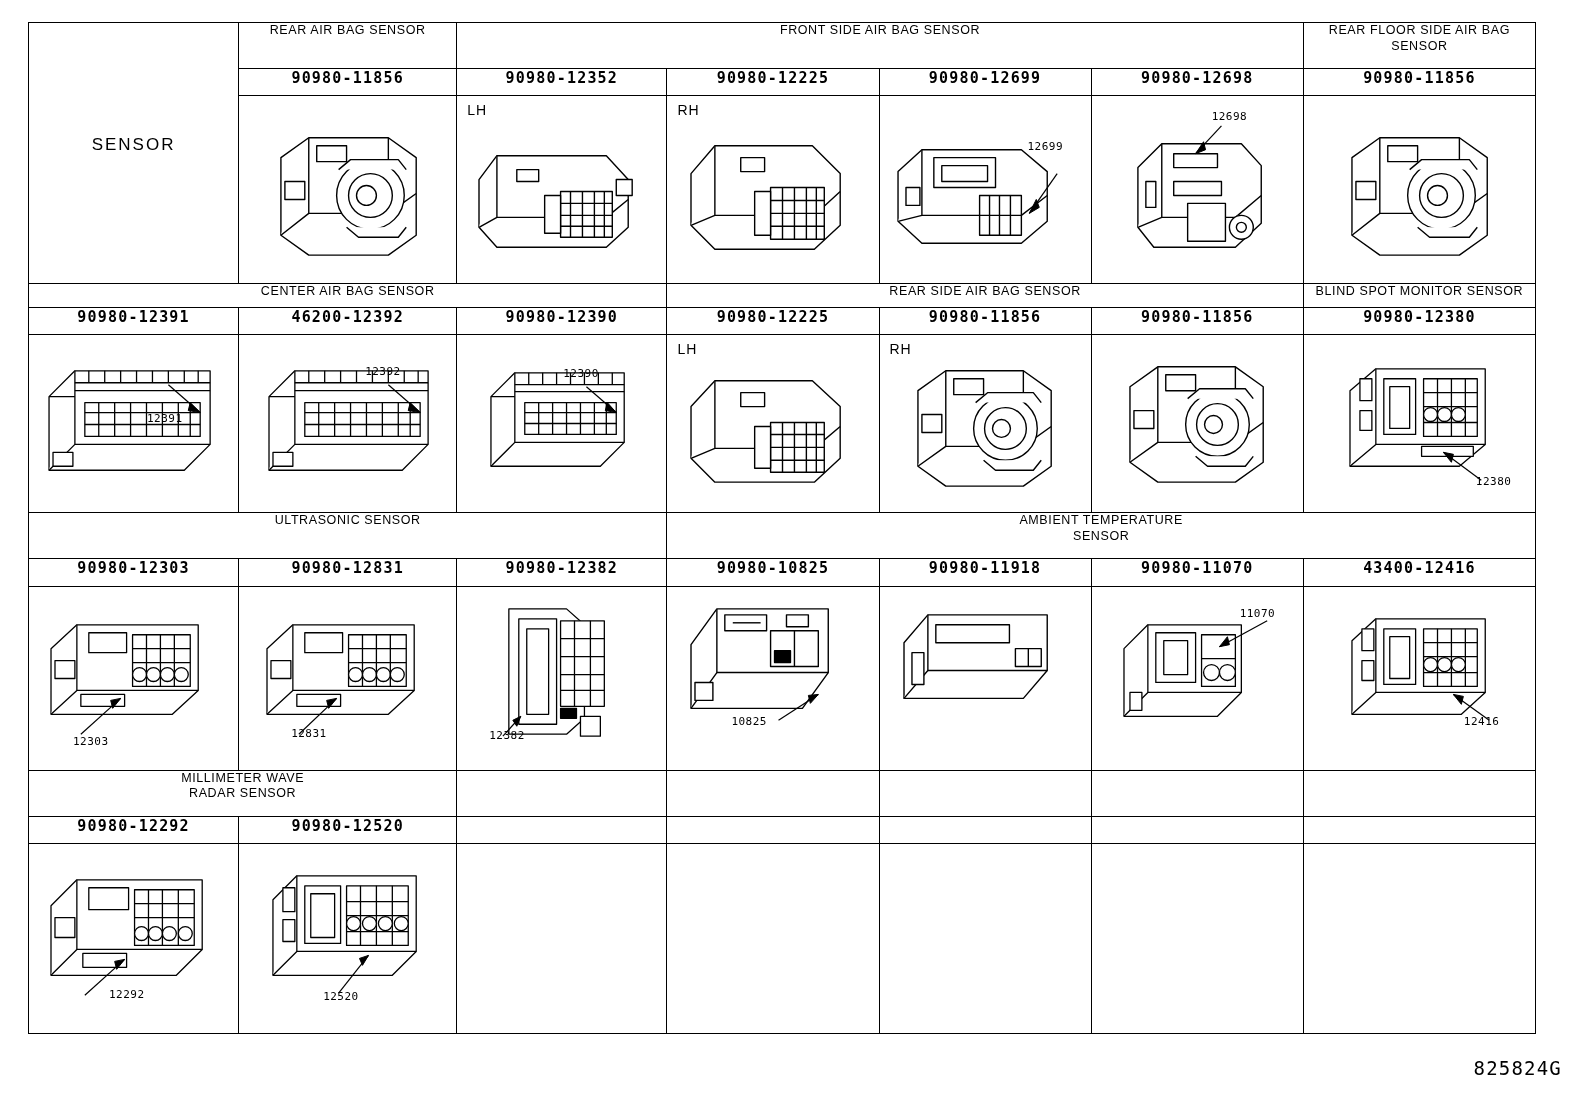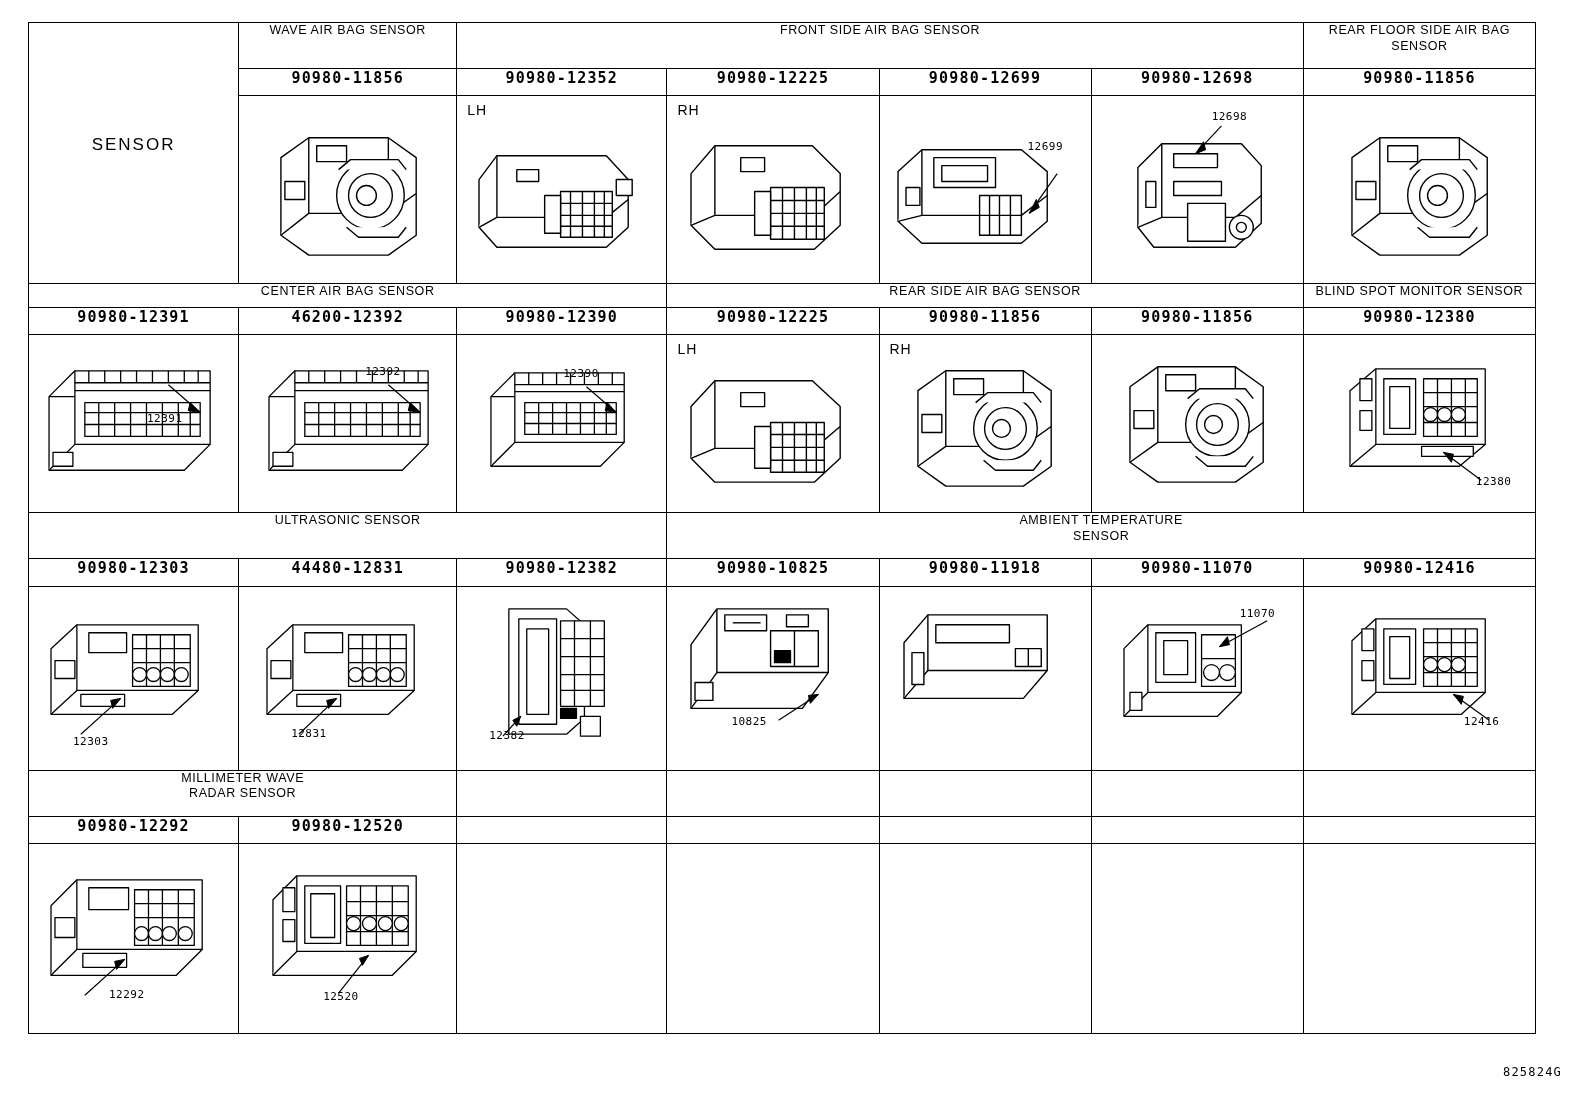--- a/index.html
+++ b/index.html
@@ -81,21 +81,21 @@
     left: 0;
     top: 0;
     width: 100%;
     height: 100%;
     overflow: visible;
   }
   .figcode {
     position: absolute;
     right: 30px;
     bottom: 20px;
-    font-size: 12px;
+    font-size: 19px;
     letter-spacing: 1.2px;
     font-family: "DejaVu Sans Mono", monospace;
   }
   .blank { background: #ffffff; }
 </style>
 </head>
 <body>
 
 <div class="sheet">
   <table class="grid">
@@ -107,21 +107,21 @@
       <col style="width:212px">
       <col style="width:212px">
       <col style="width:232px">
     </colgroup>
 
     <tbody>
         <tr>
       <td rowspan="3">
         <div class="sensor-label">SENSOR</div>
       </td>
-      <td class="hdr">WAVE AIR BAG SENSOR</td>
+      <td class="hdr">REAR AIR BAG SENSOR</td>
       <td class="hdr" colspan="4">FRONT SIDE AIR BAG SENSOR</td>
       <td class="hdr">REAR FLOOR SIDE AIR BAG SENSOR</td>
     </tr>
     <tr>
       <td class="pn">90980-11856</td>
       <td class="pn">90980-12352</td>
       <td class="pn">90980-12225</td>
       <td class="pn">90980-12699</td>
       <td class="pn">90980-12698</td>
       <td class="pn">90980-11856</td>
@@ -412,26 +412,26 @@
       </td>
     </tr>
 
     <tr>
       <td class="hdr" colspan="3">ULTRASONIC SENSOR</td>
       <td class="hdr" colspan="4" style="white-space:pre-line">AMBIENT TEMPERATURE
 SENSOR</td>
     </tr>
     <tr>
       <td class="pn">90980-12303</td>
-      <td class="pn">44480-12831</td>
+      <td class="pn">90980-12831</td>
       <td class="pn">90980-12382</td>
       <td class="pn">90980-10825</td>
       <td class="pn">90980-11918</td>
       <td class="pn">90980-11070</td>
-      <td class="pn">90980-12416</td>
+      <td class="pn">43400-12416</td>
     </tr>
     <tr style="height:184px">
 
       <td>
         <div class="cell-img">
           <svg class="conn" viewBox="0 0 210 184">
             <g fill="#fff" stroke="#000" stroke-width="1.3" stroke-linejoin="round">
               <path d="M22 62 L48 38 L170 38 L170 104 L144 128 L22 128 Z"></path>
               <path d="M48 38 L48 104 L22 128"></path>
               <path d="M48 104 L170 104"></path>

